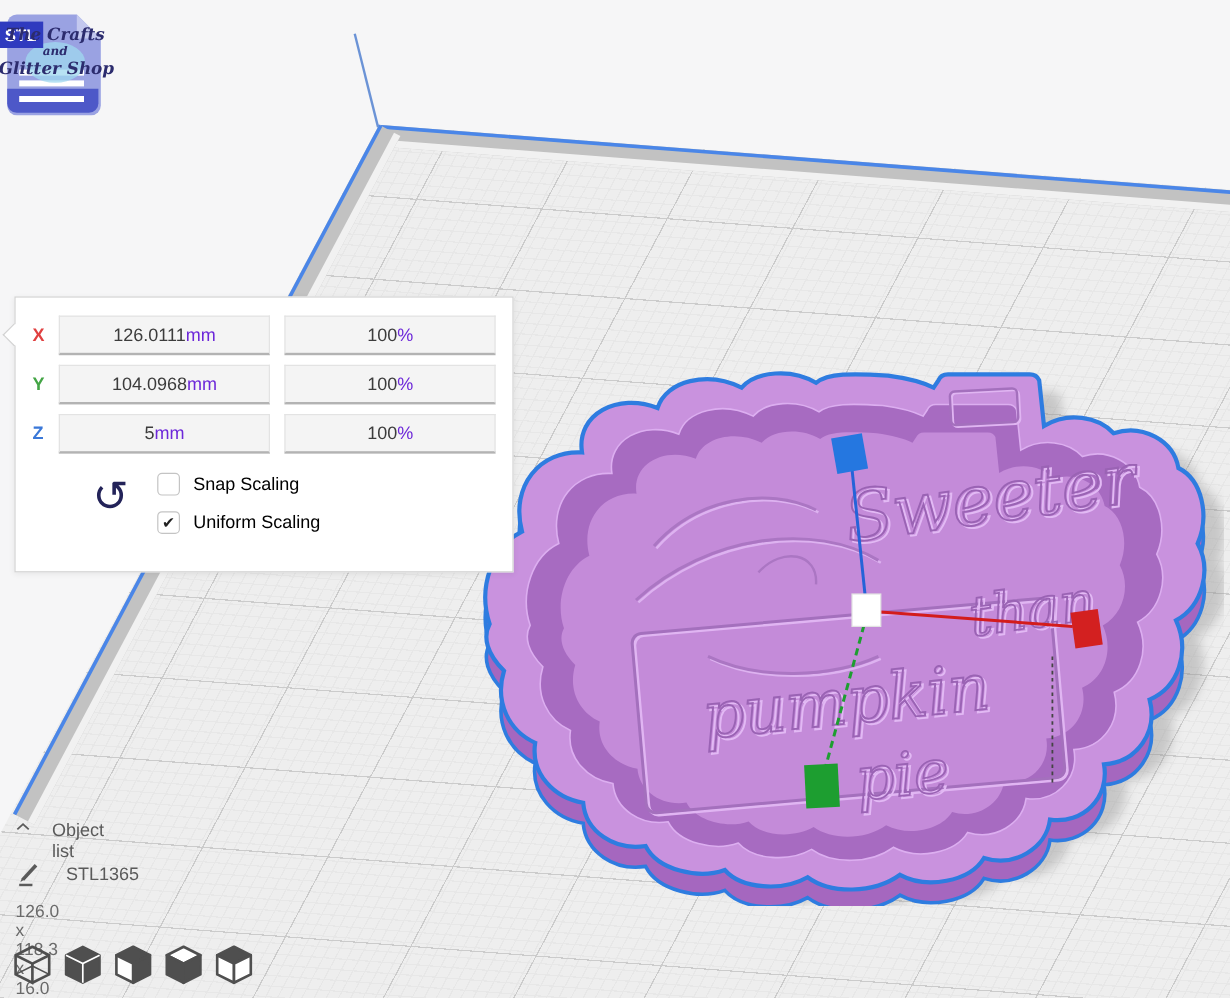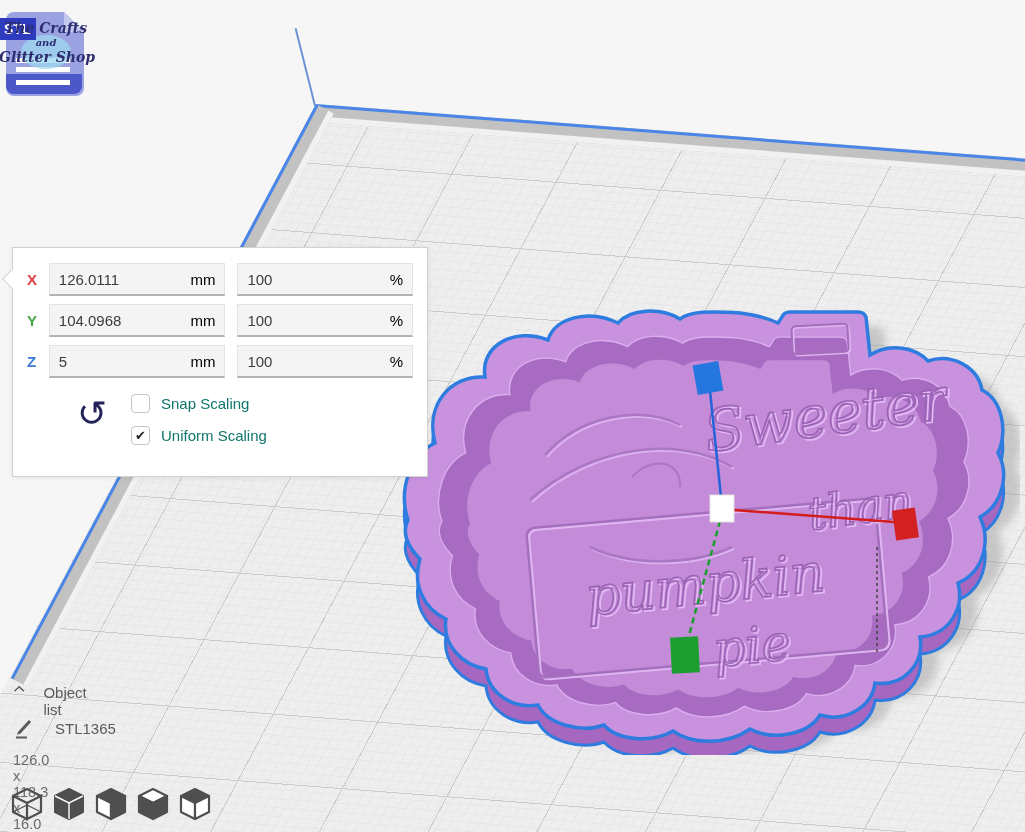--- a/index.html
+++ b/index.html
@@ -29,32 +29,32 @@
   .scale-panel{position:absolute;left:12px;top:247px;width:416px;height:230px;
     background:#ffffff;border:1px solid #d2d2d2;box-shadow:0 1px 5px rgba(0,0,0,.07);
     padding:15px 14px 12px 14px;z-index:30;}
   .panel-tail{position:absolute;left:5px;top:272px;width:14px;height:14px;background:#fff;
     border-top:1px solid #d2d2d2;border-left:1px solid #d2d2d2;
     transform:rotate(-45deg);z-index:31;}
   .srow{display:flex;align-items:center;margin-bottom:8px;}
   .axis{width:22px;font-size:15px;font-weight:bold;}
   .ax-x{color:#e04040;} .ax-y{color:#44a546;} .ax-z{color:#3a78d8;}
   .field{height:33px;background:#f4f4f4;border:1px solid #e3e3e3;border-bottom:2px solid #b3b3b3;
-    display:flex;align-items:center;justify-content:space-between;padding:0 9px;font-size:15px;color:#3c3c3c;}
+    display:flex;align-items:center;justify-content:center;padding:0 9px;font-size:15px;color:#3c3c3c;}
   .f-val{white-space:nowrap;}
-  .f-unit{color:#000000;}
+  .f-unit{color:#6d28d9;}
   .field.mm{width:178px;margin-right:12px;}
   .field.pct{width:177px;}
   .controls{position:relative;margin-top:16px;height:80px;}
   .reset{position:absolute;left:50px;top:2px;font-size:36px;line-height:1;color:#232359;cursor:pointer;}
   .checks{position:absolute;left:104px;top:0;display:flex;flex-direction:column;gap:13px;}
   .checkrow{display:flex;align-items:center;gap:11px;}
   .checkbox{width:19px;height:19px;border:1.5px solid #c4c4c4;border-radius:4px;background:#fff;
     display:flex;align-items:center;justify-content:center;font-size:13px;color:#222;}
-  .checklabel{font-size:15px;color:#0f766e;}
+  .checklabel{font-size:15px;color:#000000;}
 
   
   .objlist{position:absolute;left:0;top:680px;z-index:25;color:#5a5a5a;}
   .obj-head{position:absolute;left:13px;top:4px;display:flex;align-items:flex-start;gap:18px;}
   .obj-title{font-size:15px;}
   .obj-item{position:absolute;left:14px;top:38px;display:flex;align-items:center;gap:20px;}
   .obj-name{font-size:15px;text-align:center;}
   .obj-dims{position:absolute;left:13px;top:72px;font-size:14.5px;color:#6a6a6a;}
   .cubebar{position:absolute;left:10px;top:786px;display:flex;gap:8px;z-index:25;}
   .cubebtn{width:34px;height:36px;background:transparent;border:none;padding:0;cursor:pointer;}

